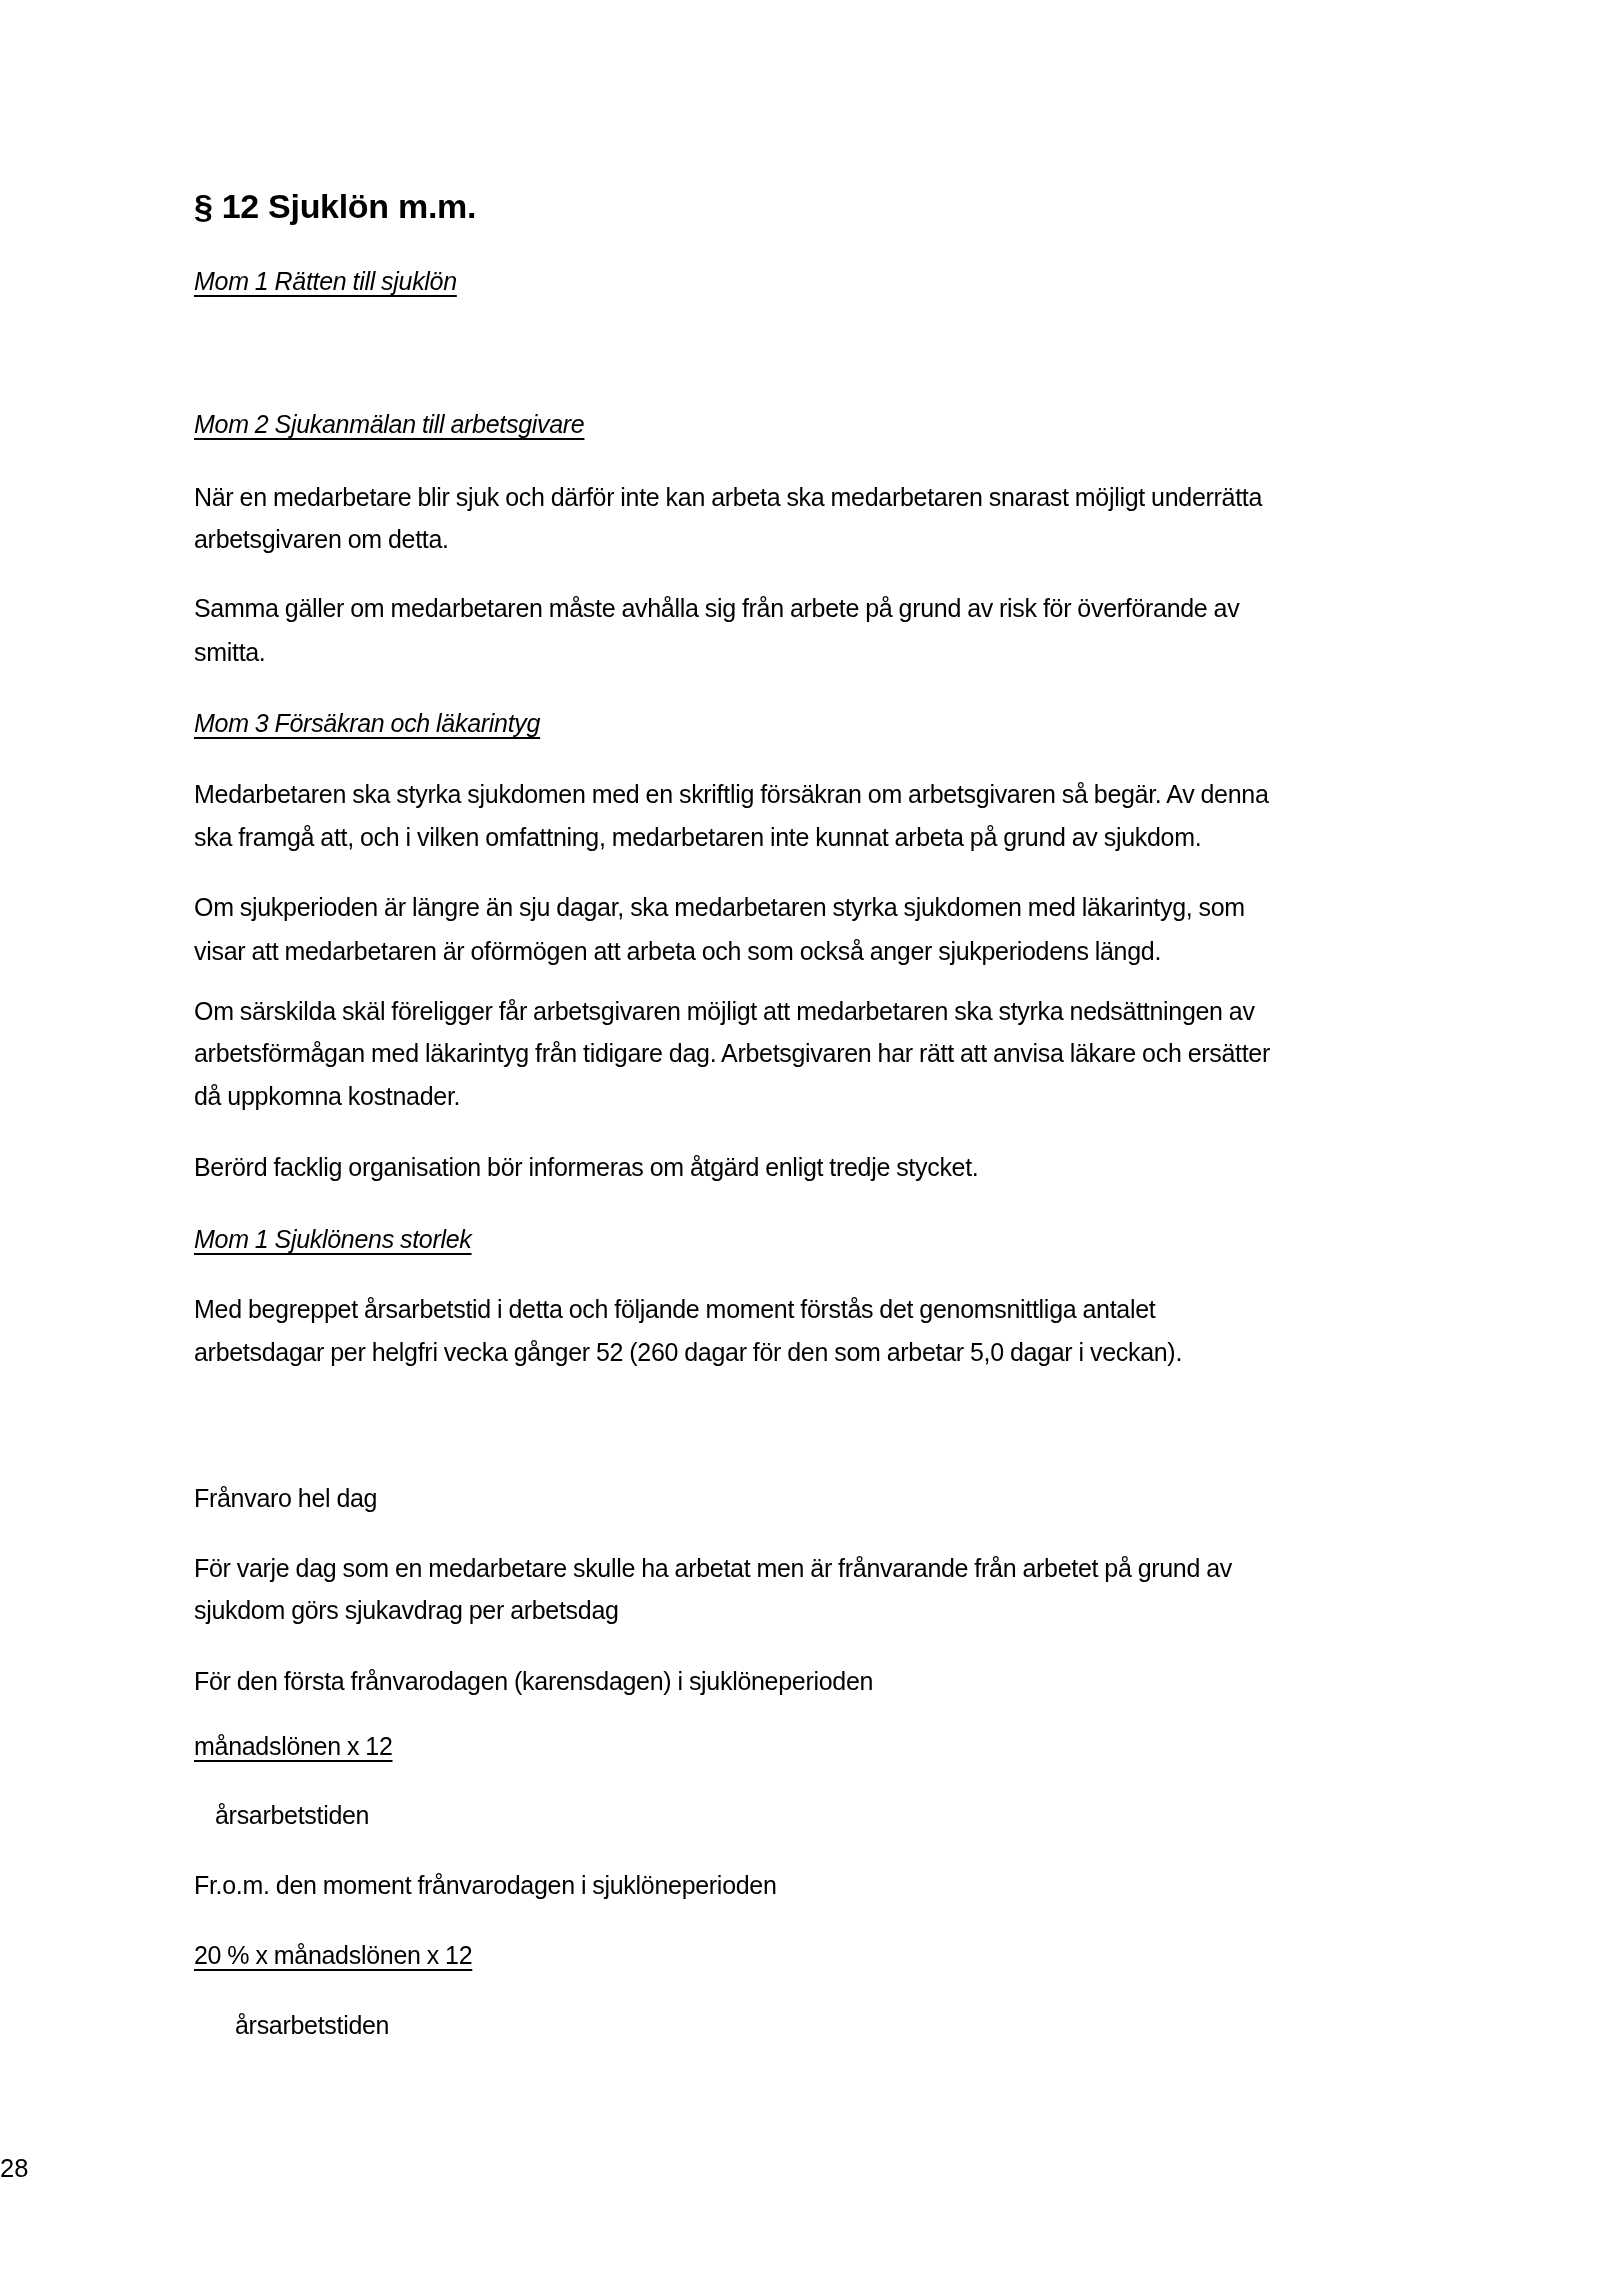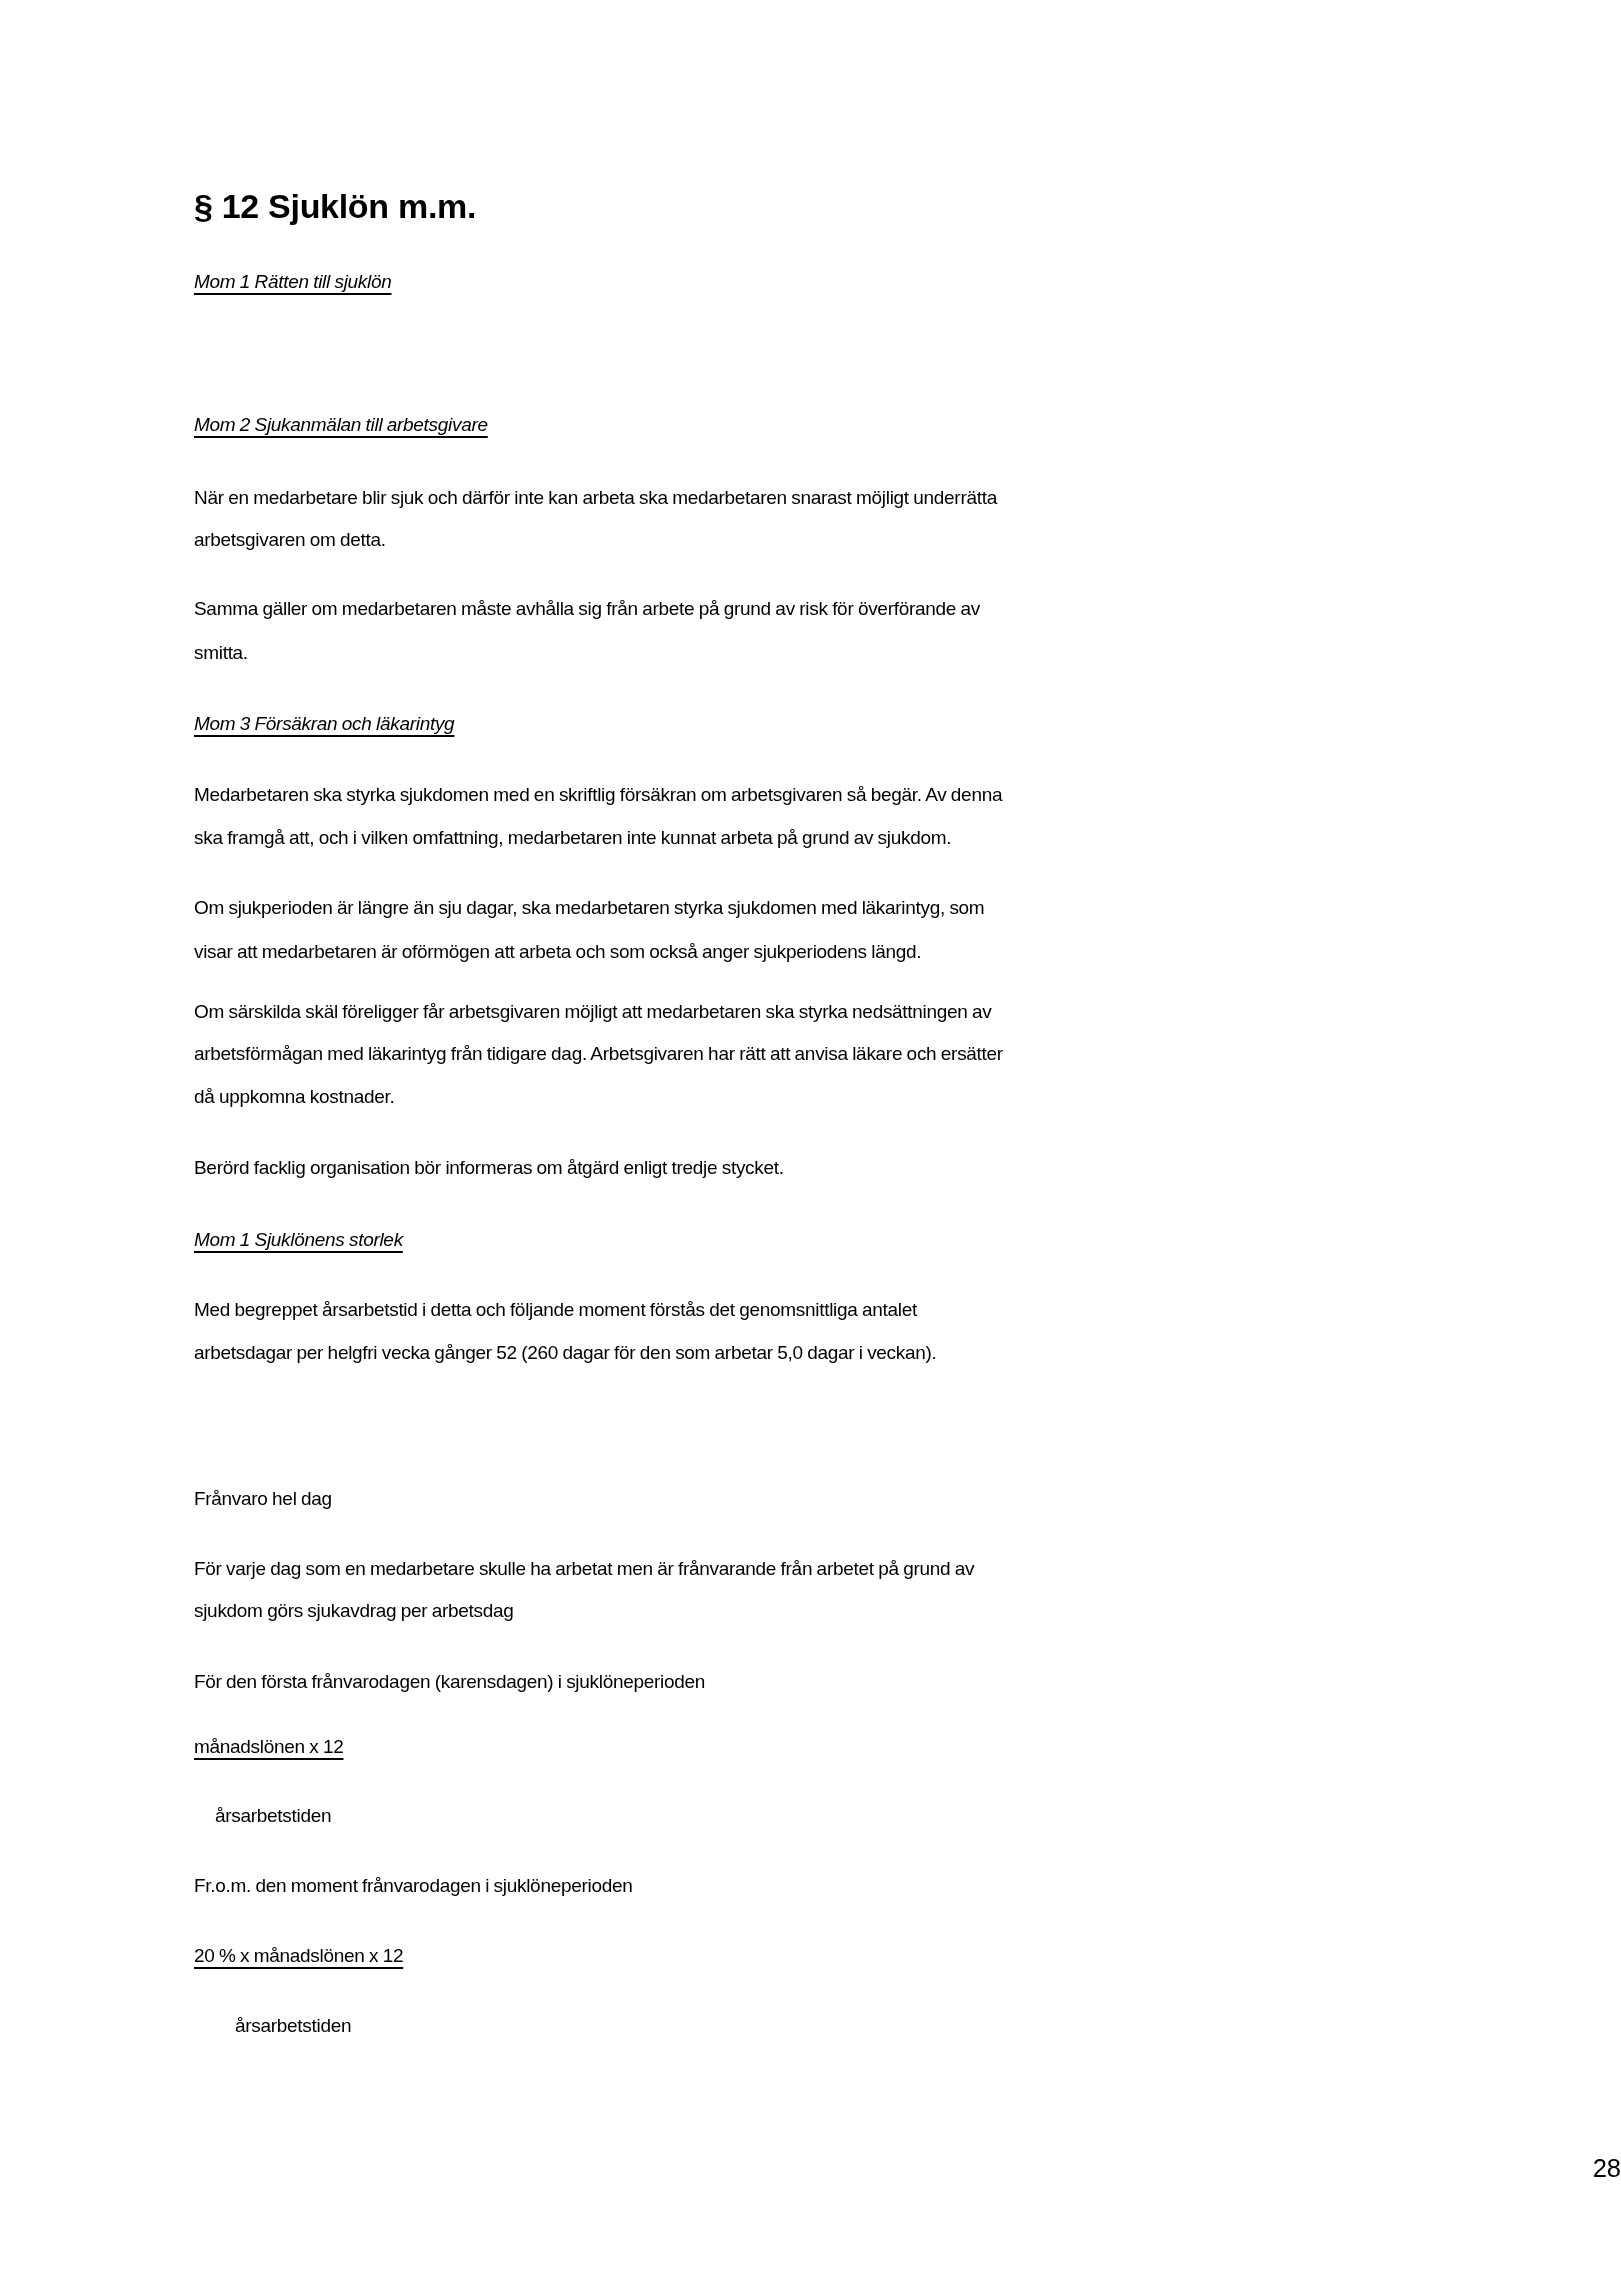--- a/index.html
+++ b/index.html
@@ -1,24 +1,24 @@
 <!DOCTYPE html>
 <html><head>
 <meta charset="utf-8">
 <style>
   html, body { margin: 0; padding: 0; background: #ffffff; }
   body { width: 1621px; height: 2293px; position: relative; overflow: hidden; }
   .page { position: absolute; left: 0; top: 0; width: 1621px; height: 2293px; background: #ffffff; color: #000000; font-family: "Liberation Sans", sans-serif; margin-top: 26px; }
-  .ln { position: absolute; left: 194px; white-space: nowrap; font-size: 19px; line-height: 29px; height: 29px; letter-spacing: -0.3px; word-spacing: -0.5px; }
+  .ln { position: absolute; left: 194px; white-space: nowrap; font-size: 25px; line-height: 29px; height: 29px; letter-spacing: -0.3px; word-spacing: -0.5px; }
   .title { position: absolute; left: 194px; top: 161px; font-size: 34px; line-height: 39px; font-weight: bold; white-space: nowrap; letter-spacing: -0.3px; }
   .mom { font-style: italic; text-decoration: underline; text-decoration-thickness: 2px; text-underline-offset: 4.9px; }
   .ul { text-decoration: underline; text-decoration-thickness: 2px; text-underline-offset: 4.9px; }
   .ind1 { left: 215px; }
   .ind2 { left: 235px; }
-  .pagenum { position: absolute; left: 0; width: 1621px; text-align: right; top: 2128px; font-size: 25.5px; line-height: 29px; }
+  .pagenum { position: absolute; left: 0; width: 1621px; text-align: left; top: 2128px; font-size: 25.5px; line-height: 29px; }
 </style>
 </head>
 <body>
 
 <div class="page">
 
   <div class="title">§ 12  Sjuklön m.m.</div>
 
   <div class="ln mom" style="top:241px">Mom 1 Rätten till sjuklön</div>
 

